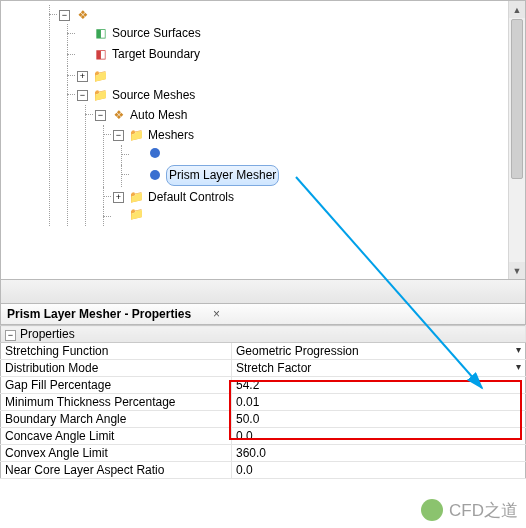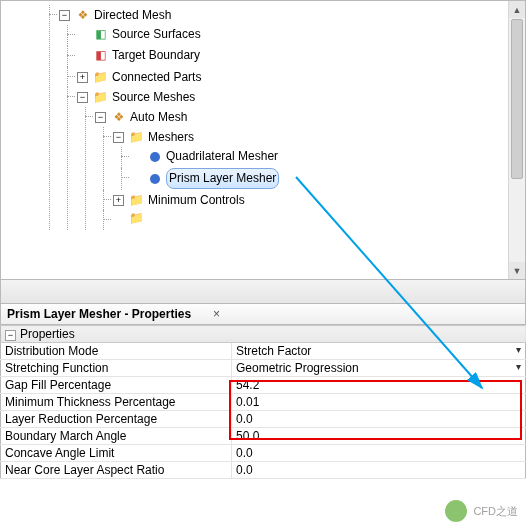--- a/index.html
+++ b/index.html
@@ -105,22 +105,22 @@
   .dd-arrow { float:right; color:#333; font-size:10px; }
   .redbox {
     position: absolute;
     border: 2px solid #e60000;
     pointer-events: none;
   }
   .arrow-svg { position:absolute; pointer-events:none; }
   .watermark {
     position:absolute;
     right:8px; bottom:6px;
-    display:flex; align-items:center; gap:6px;
-    color:#888; font-size:11px;
+    display:flex; gap:6px;
+    color:#888; font-size:17px;
     opacity:.8;
   }
   .watermark .logo {
     width:22px; height:22px; border-radius:50%;
     background:#6fb54a; display:inline-block;
   }
   .scroll-track {
     position:absolute; right:0; top:0; bottom:0; width:17px;
     background:#f0f0f0; border-left:1px solid #d6d6d6;
   }
@@ -142,37 +142,35 @@
     <div class="scroll-arrow">▲</div>
     <div class="scroll-thumb" style="top:18px; height:160px;"></div>
     <div class="scroll-arrow" style="position:absolute;bottom:0;left:0;right:0">▼</div>
   </div>
   <div class="tree" style="padding:4px 0 4px 40px;">
     <ul>
       <li>
         <span class="row">
           <span class="expander">−</span>
           <span class="ico gearbox">❖</span>
-          <span>Directed Mesh</span>
         </span>
         <ul>
           <li><span class="row">
             <span class="expander none"></span>
             <span class="ico cube-grn">◧</span>
             <span>Source Surfaces</span>
           </span></li>
           <li><span class="row">
             <span class="expander none"></span>
             <span class="ico cube-red">◧</span>
             <span>Target Boundary</span>
           </span></li>
           <li><span class="row">
             <span class="expander">+</span>
             <span class="ico folder">📁</span>
-            <span>Connected Parts</span>
           </span></li>
           <li><span class="row">
             <span class="expander">−</span>
             <span class="ico folder">📁</span>
             <span>Source Meshes</span>
           </span>
             <ul>
               <li><span class="row">
                 <span class="expander">−</span>
                 <span class="ico gearbox">❖</span>
@@ -183,35 +181,34 @@
                     <span class="expander">−</span>
                     <span class="ico folder">📁</span>
                     <span>Meshers</span>
                   </span>
                     <ul>
                       <li><span class="row">
                         <span class="expander none"></span>
                         <span class="ico">
                               <span class="dot"></span>
                             </span>
-                        <span>Quadrilateral Mesher</span>
                       </span></li>
                       <li><span class="row">
                         <span class="expander none"></span>
                         <span class="ico">
                               <span class="dot"></span>
                             </span>
                         <span class="selected">Prism Layer Mesher</span>
                       </span></li>
                     </ul>
                   </li>
                   <li><span class="row">
                     <span class="expander">+</span>
                     <span class="ico folder">📁</span>
-                    <span>Minimum Controls</span>
+                    <span>Default Controls</span>
                   </span></li>
                   <li><span class="row">
                     <span class="expander none"></span>
                     <span class="ico folder">📁</span>
                   </span></li>
                 </ul>
               </li>
             </ul>
           </li>
         </ul>
@@ -228,46 +225,46 @@
 </div>
 
 <table class="prop-table">
   <tbody>
       <tr class="section-row">
         <td colspan="2">
     <span class="section-toggle">−</span><span>Properties</span>
   </td>
       </tr>
   <tr>
+    <td>Stretching Function</td>
+    <td><span>Geometric Progression</span><span class="dd-arrow">▾</span></td>
+  </tr>
+  <tr>
     <td>Distribution Mode</td>
     <td><span>Stretch Factor</span><span class="dd-arrow">▾</span></td>
   </tr>
   <tr>
-    <td>Stretching Function</td>
-    <td><span>Geometric Progression</span><span class="dd-arrow">▾</span></td>
-  </tr>
-  <tr>
     <td>Gap Fill Percentage</td>
     <td>54.2</td>
   </tr>
   <tr>
     <td>Minimum Thickness Percentage</td>
     <td>0.01</td>
   </tr>
   <tr>
-    <td>Layer Reduction Percentage</td>
-    <td>0.0</td>
-  </tr>
-  <tr>
     <td>Boundary March Angle</td>
     <td>50.0</td>
   </tr>
   <tr>
     <td>Concave Angle Limit</td>
     <td>0.0</td>
+  </tr>
+  <tr>
+    <td>Convex Angle Limit</td>
+    <td>360.0</td>
   </tr>
   <tr>
     <td>Near Core Layer Aspect Ratio</td>
     <td>0.0</td>
   </tr>
 </tbody>
   </table>
 
 <div class="redbox" style="left:229px; top:380px; width:293px; height:60px;"></div>
 

